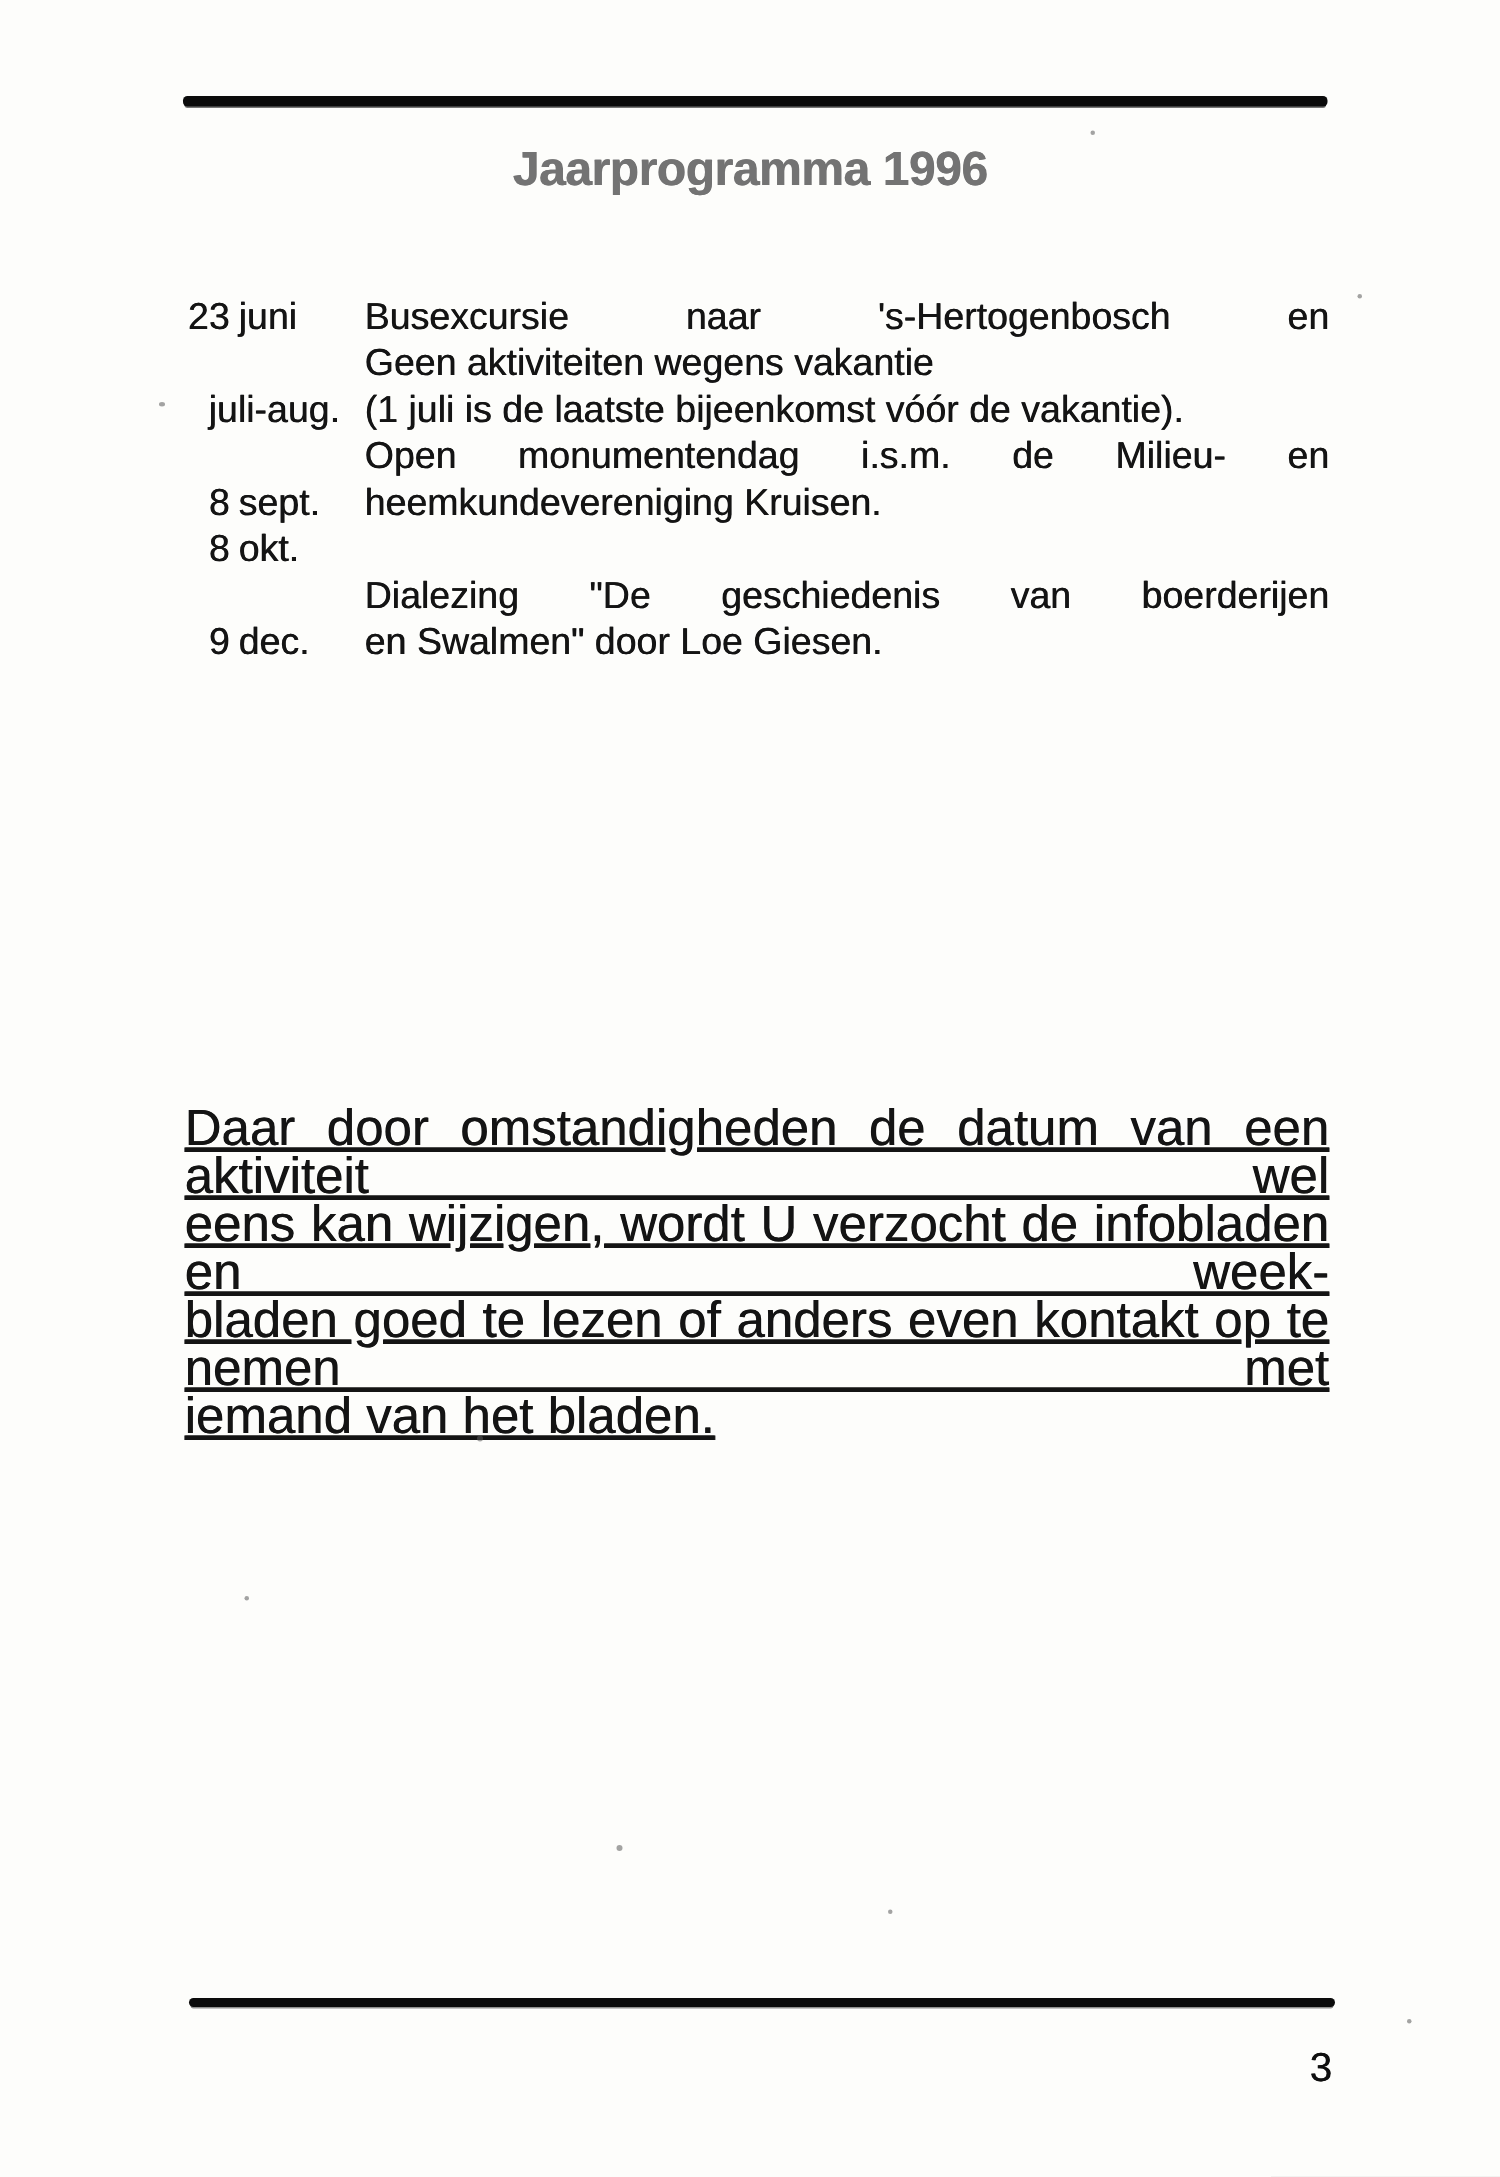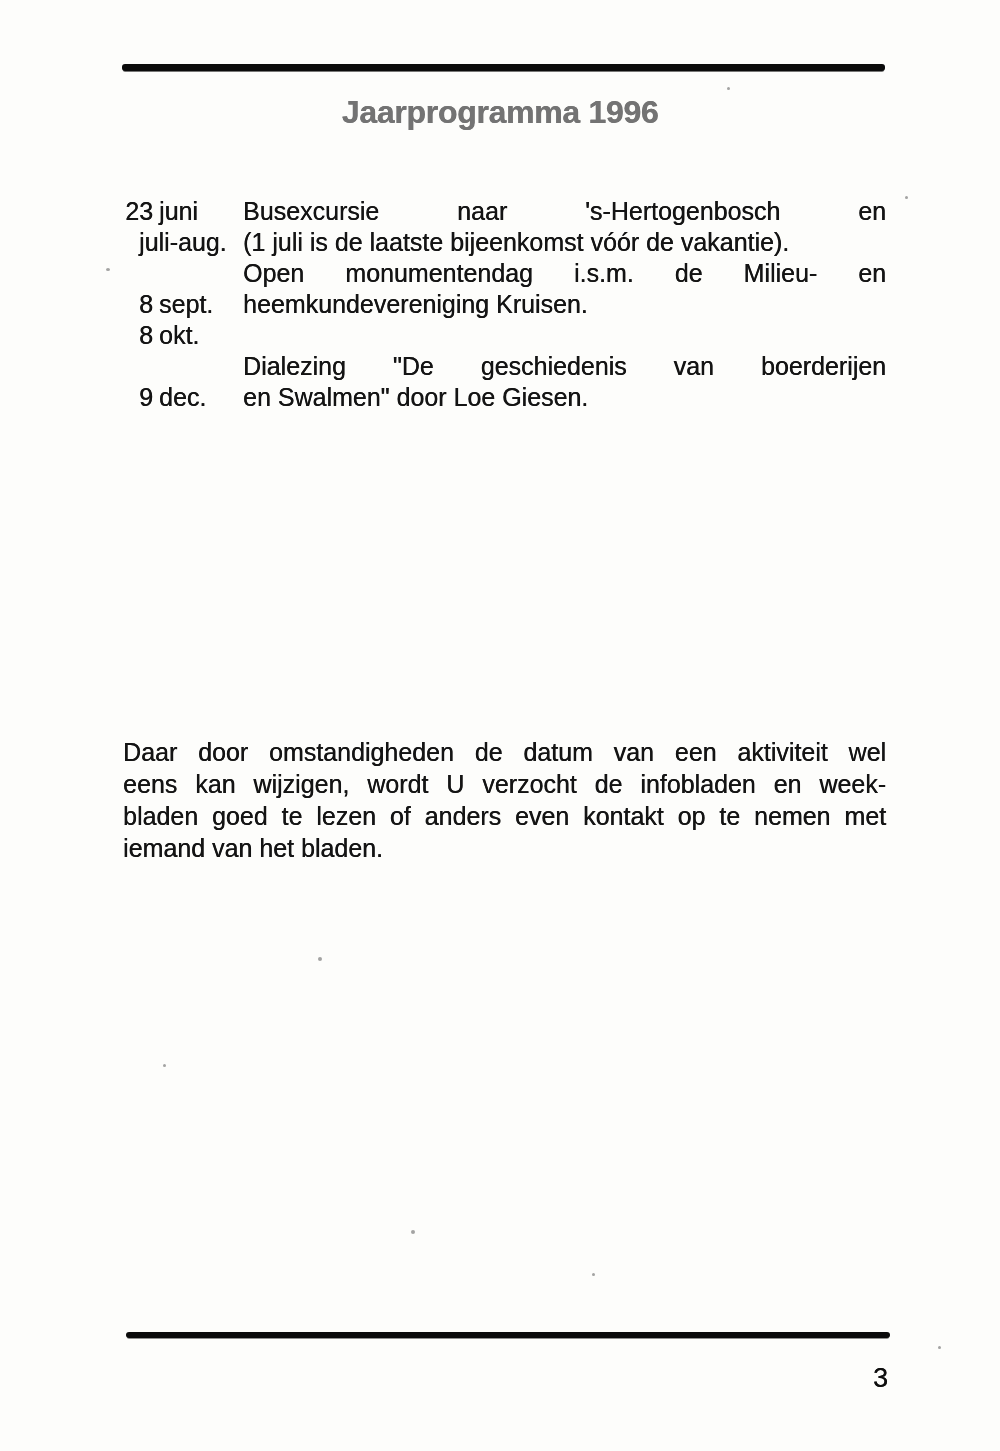--- a/index.html
+++ b/index.html
@@ -44,23 +44,24 @@
   .entry-month { margin-left: 6px; }
   .entry-day:empty { width: 0; }
   .entry-day:empty + .entry-month { margin-left: 16px; }
   .entry-desc { flex: 1 1 auto; min-width: 0; }
   .line { text-align: justify; text-align-last: justify; }
   .line.final { text-align: left; text-align-last: left; }
   .closing-note {
     position: absolute;
     left: 123px; top: 736px;
     width: 763px;
-    font-size: 25px;
+    font-size: 34px;
     line-height: 32px;
     text-shadow: 0.35px 0 0 currentColor;
+    text-decoration: underline;
   }
   .page-number {
     position: absolute;
     top: 1363px;
     right: 112px;
     font-size: 27px;
     color: #0f0f0f;
     text-shadow: 0.4px 0 0 currentColor;
   }
   .speck {
@@ -88,20 +89,21 @@
         <div class="entry-desc">
           <div class="line">Busexcursie naar 's-Hertogenbosch en</div>
         </div>
       </div>
       <div class="entry">
         <div class="entry-date">
           <span class="entry-day"></span>
           <span class="entry-month">juli-aug.</span>
         </div>
         <div class="entry-desc">
+          <div class="line final">Geen aktiviteiten wegens vakantie</div>
           <div class="line final">(1 juli is de laatste bijeenkomst vóór de vakantie).</div>
         </div>
       </div>
       <div class="entry">
         <div class="entry-date">
           <span class="entry-day">8</span>
           <span class="entry-month">sept.</span>
         </div>
         <div class="entry-desc">
           <div class="line">Open monumentendag i.s.m. de Milieu- en</div>

